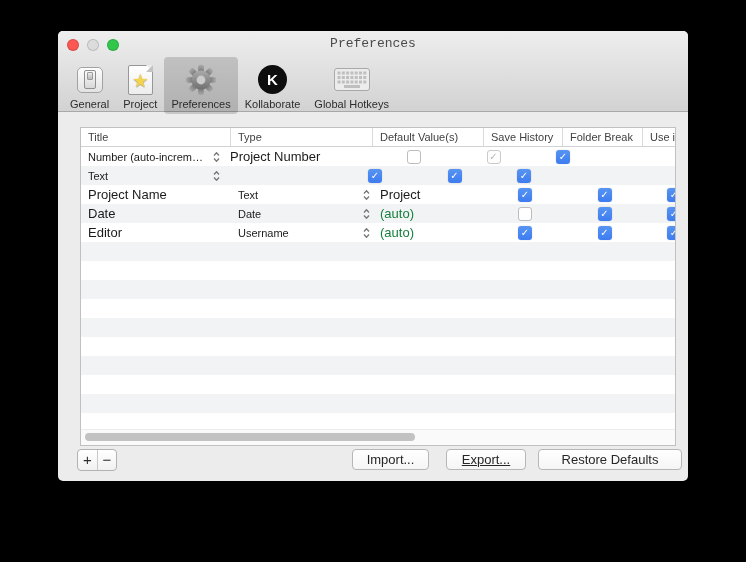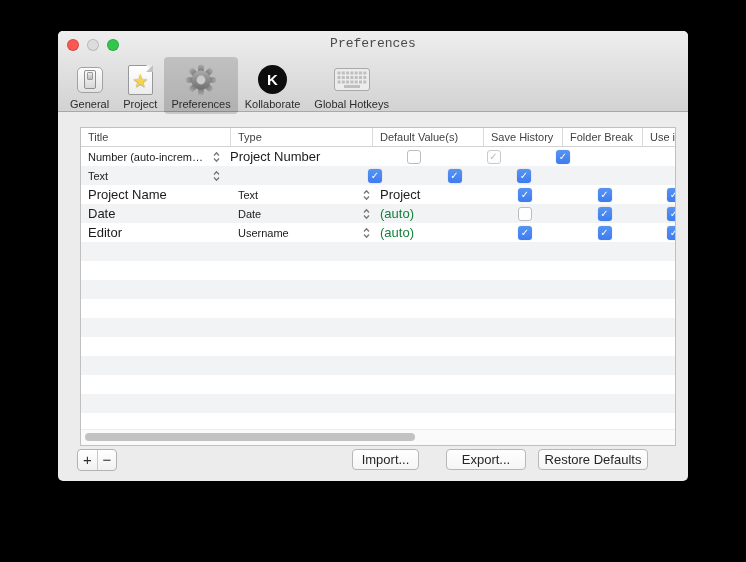--- a/index.html
+++ b/index.html
@@ -84,23 +84,23 @@
   .hthumb{position:absolute;left:4px;top:3px;width:330px;height:8px;border-radius:4px;background:#c2c2c2;}
   
   .seg{position:absolute;left:19px;top:418px;display:flex;border:1px solid #b2b2b2;
     border-radius:4px;background:linear-gradient(#ffffff,#f1f1f1);overflow:hidden;}
   .seg .segbtn{width:19px;height:20px;border:none;background:transparent;font-size:15px;
     color:#2e2e2e;line-height:18px;text-align:center;padding:0;font-family:inherit;}
   .seg .segbtn + .segbtn{border-left:1px solid #c9c9c9;}
   .btn{position:absolute;top:418px;height:21px;border-radius:4px;border:1px solid #b7b7b7;
     background:linear-gradient(#ffffff,#f5f5f5);font-size:13px;color:#262626;
     box-sizing:border-box;text-align:center;padding:0;font-family:inherit;}
-  .btn-import{left:294px;width:67px;}
-  .btn-export{left:388px;width:80px;}
-  .btn-restore{left:480px;width:110px;}
+  .btn-import{left:294px;width:77px;}
+  .btn-export{left:388px;width:80px;text-decoration:underline;}
+  .btn-restore{left:480px;width:144px;}
 </style>
 </head>
 <body>
 
 <div class="window">
   <div class="header">
     <div class="traffic">
       <div class="light red"></div>
       <div class="light gray"></div>
       <div class="light green"></div>

